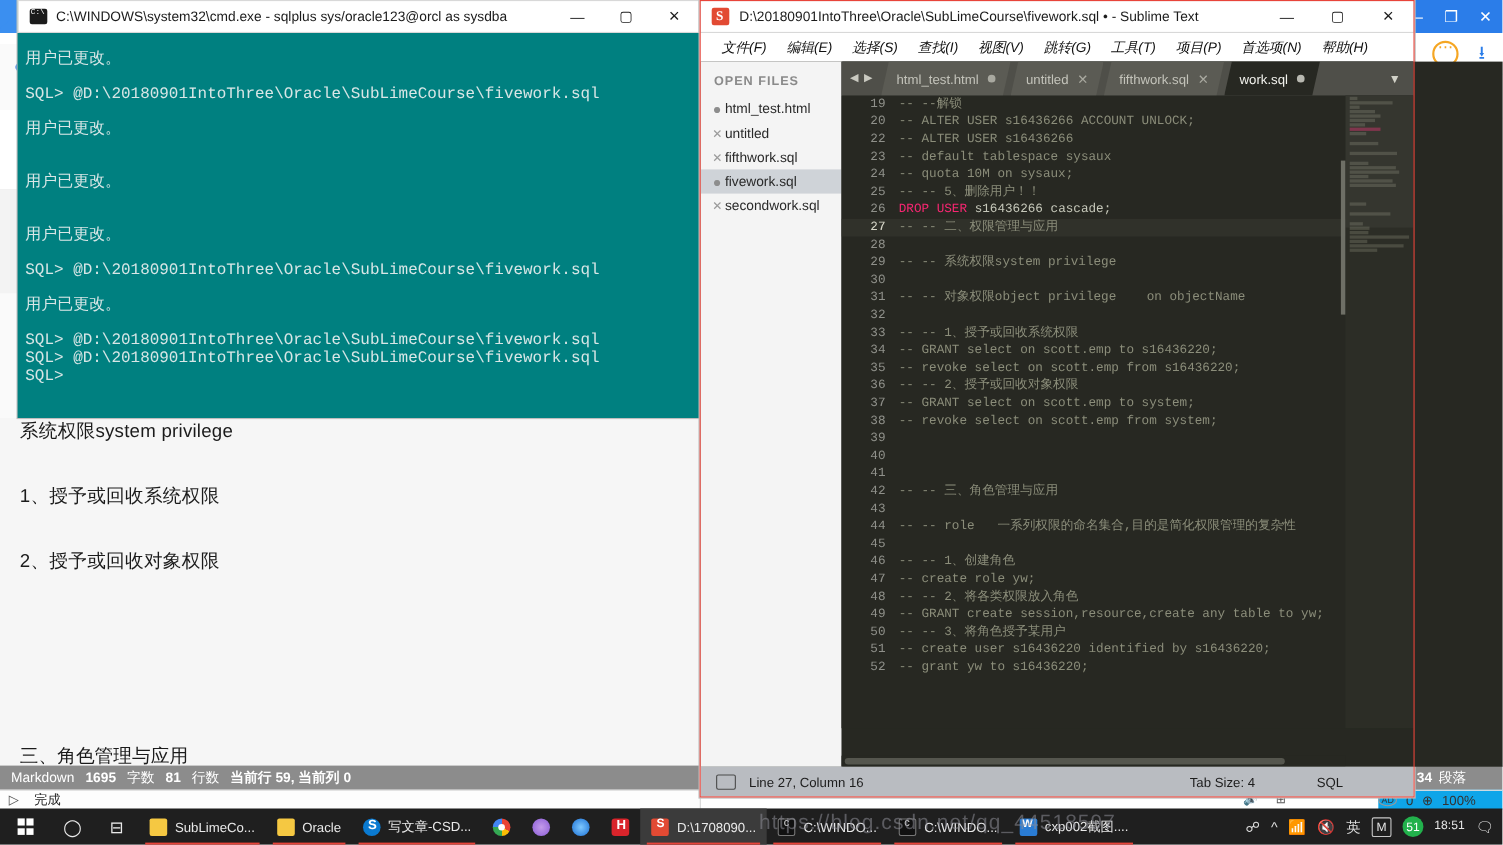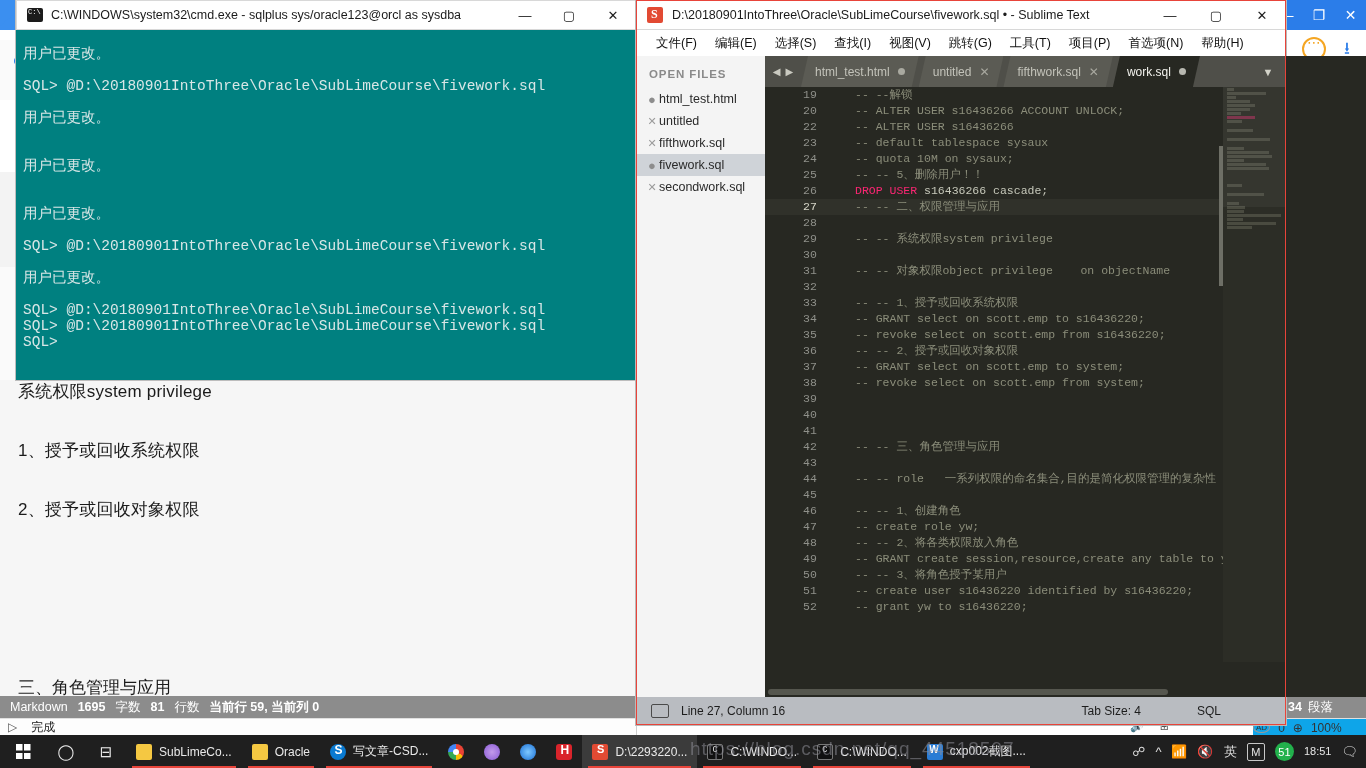--- a/index.html
+++ b/index.html
@@ -78,21 +78,21 @@
   #sublime-window{left:636px;top:0;width:650px;height:725px;background:#f2f2f2;
       box-shadow:0 0 0 1px #b9b9b9;}
   #st-titlebar{left:0;top:0;width:650px;height:30px;background:#fff;display:flex;align-items:center;
       border:1px solid #d8d8d8;box-sizing:border-box;}
   #st-icon{width:16px;height:16px;margin-left:10px;margin-right:9px;background:#e24a33;border-radius:2px;
       position:relative;flex:0 0 auto;}
   #st-icon::after{content:"S";position:absolute;left:4px;top:0px;color:#fff;font-size:12px;font-weight:bold;font-family:"Liberation Serif",serif;}
   #st-title{font-size:12.5px;color:#1b1b1b;flex:1;white-space:nowrap;overflow:hidden;}
   .st-btn{width:46px;height:29px;display:flex;align-items:center;justify-content:center;font-size:13px;color:#1b1b1b;}
   #st-menubar{left:1px;top:30px;width:648px;height:26px;background:#fff;display:flex;align-items:center;
-      gap:0px;padding-left:10px;box-sizing:border-box;}
+      gap:0px;padding-left:10px;box-sizing:border-box;font-style:italic;}
   .st-menu{font-size:12.5px;color:#111;padding:3px 9px;white-space:nowrap;}
 
   #st-main{left:1px;top:56px;width:784px;height:641px;background:#272822;}
   #st-sidebar{left:0;top:0;width:128px;height:641px;background:#f4f4f4;border-right:1px solid #e0e0e0;}
   #st-sidebar-title{padding:12px 0 8px 12px;font-size:11.5px;font-weight:bold;color:#8a8a8a;letter-spacing:.9px;}
   .sb-item{height:22px;display:flex;align-items:center;padding-left:8px;font-size:12.5px;color:#2a2a2a;white-space:nowrap;}
   .sb-item.active{background:#cfd3d8;}
   .sb-mark{width:14px;display:inline-block;text-align:center;color:#9b9b9b;font-size:11px;flex:0 0 14px;}
   .sb-mark.dot{font-size:13px;color:#8d8d8d;}
 
@@ -104,21 +104,21 @@
       clip-path:polygon(7px 0,100% 0,calc(100% - 7px) 100%,0 100%);}
   .st-tab.active{background:#272822;color:#f3f3ee;}
   .tab-x{color:#a9a9a0;font-size:12px;}
   .tab-dot{width:7px;height:7px;border-radius:50%;background:#a9a9a0;display:inline-block;}
   .st-tab.active .tab-dot{background:#b8b8b0;}
   #tab-menu{margin-left:auto;width:34px;height:31px;display:flex;align-items:center;justify-content:center;color:#d2d2c8;font-size:11px;}
 
   #st-code{position:absolute;left:0;top:31px;width:520px;height:575px;background:#272822;overflow:hidden;}
   .code-row{display:flex;height:16px;line-height:16px;font-family:"Liberation Mono","DejaVu Sans Mono",monospace;font-size:11.5px;}
   .code-row.cur{background:#30312a;}
-  .gutter{width:40px;padding-right:9px;color:#8f908a;box-sizing:border-box;flex:0 0 49px;margin-left:38px;}
+  .gutter{width:40px;text-align:right;padding-right:9px;color:#8f908a;box-sizing:border-box;flex:0 0 49px;}
   .code-row.cur .gutter{color:#d6d6c8;}
   .code{white-space:pre;color:#8b8d7a;padding-left:3px;}
   .kw{color:#f92672;}
   .plain{color:#c6c8ba;}
   #st-minimap{position:absolute;right:0;top:31px;width:62px;height:575px;background:#2c2d26;overflow:hidden;}
   .mm-line{height:3px;margin:1px 4px;background:#4a4b40;}
   .mm-line.pink{background:#7a2d45;}
   #mm-view{position:absolute;left:0;top:0;width:62px;height:120px;background:rgba(255,255,255,.045);}
   #st-hscroll{position:absolute;left:0;bottom:0;width:458px;height:10px;background:#272822;}
   #st-hscroll-thumb{position:absolute;left:3px;top:2px;width:400px;height:6px;background:#55564e;border-radius:3px;}
@@ -565,21 +565,21 @@
         <span class="tb-ic purple-ic"></span>
       </span>
       <span class="tb-item">
         <span class="tb-ic blue-ic"></span>
       </span>
       <span class="tb-item">
         <span class="tb-ic h-ic"></span>
       </span>
       <span class="tb-item open current">
         <span class="tb-ic st-ic"></span>
-        <span>D:\2293220...</span>
+        <span>D:\1708090...</span>
       </span>
       <span class="tb-item open">
         <span class="tb-ic cmd-ic"></span>
         <span>C:\WINDO...</span>
       </span>
       <span class="tb-item open">
         <span class="tb-ic cmd-ic"></span>
         <span>C:\WINDO...</span>
       </span>
       <span class="tb-item open">

